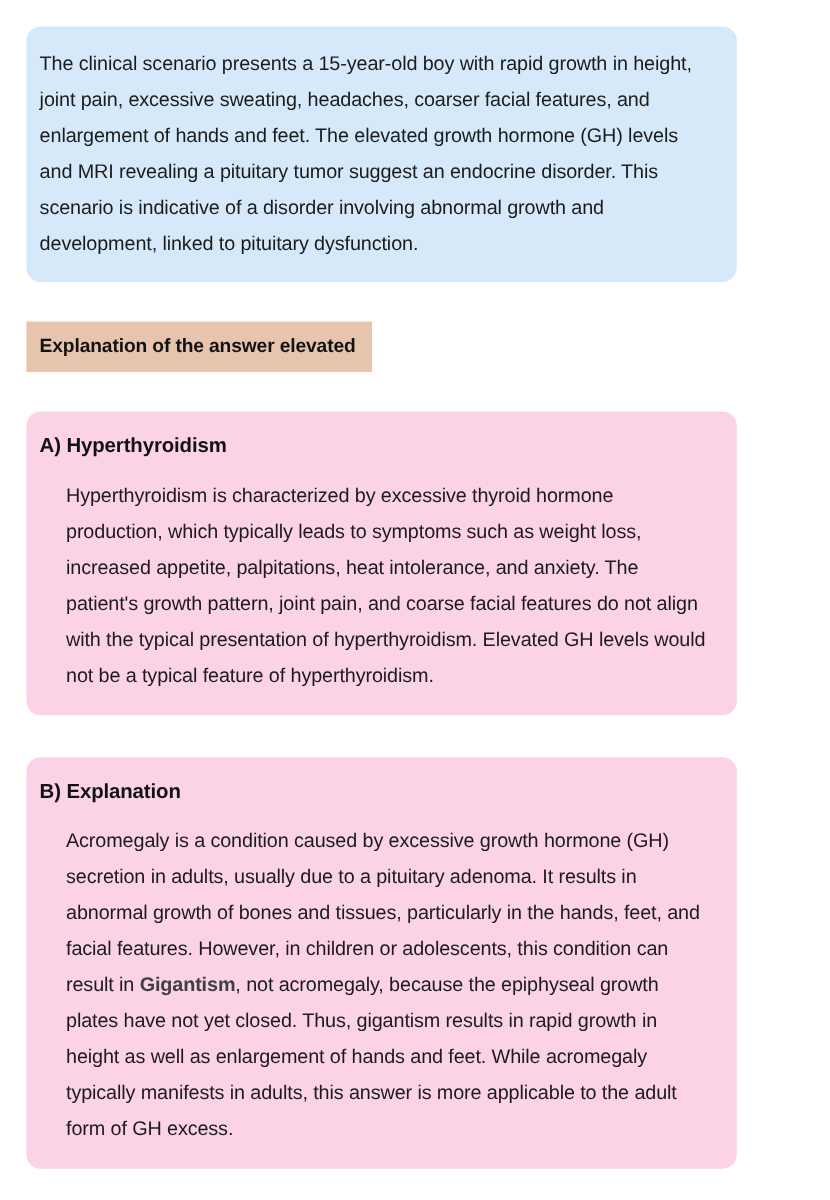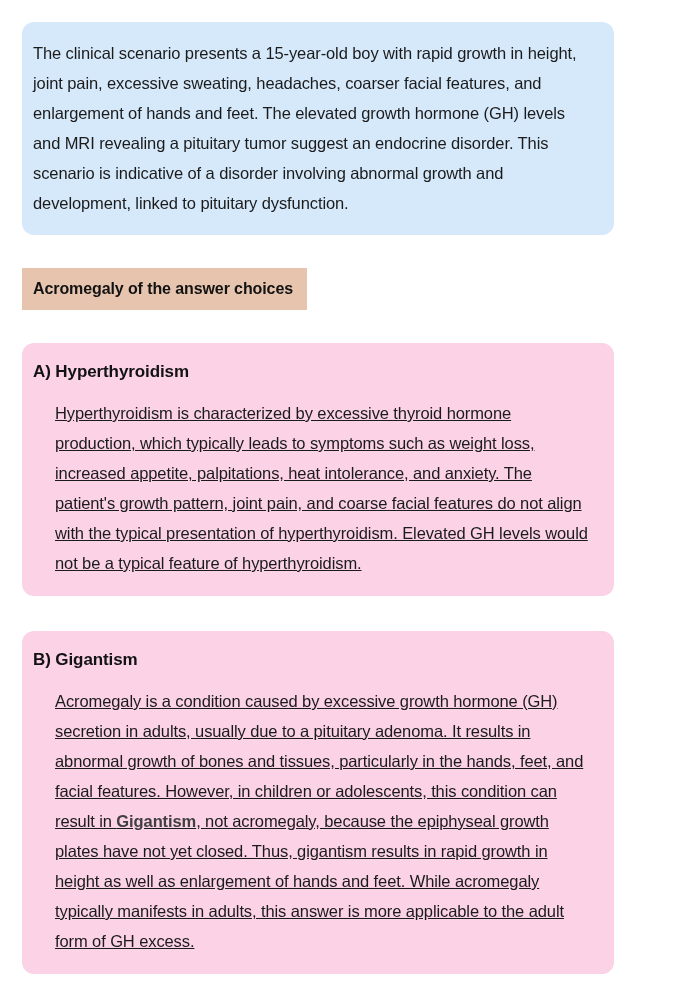--- a/index.html
+++ b/index.html
@@ -70,47 +70,46 @@
     margin: 0 0 14px 0;
     letter-spacing: -0.1px;
   }
   .choice-body {
     font-size: 16.5px;
     line-height: 30px;
     color: #1b1b1b;
     margin: 0;
     padding-left: 22px;
     letter-spacing: -0.1px;
-    text-decoration: underline;
   }
   .choice-body b {
     font-weight: bold;
     color: #404040;
   }
 </style>
 </head>
 <body>
 
 <div class="page">
 
   <div class="scenario-card">
     <p class="scenario-text">The clinical scenario presents a 15-year-old boy with rapid growth in height, joint pain, excessive sweating, headaches, coarser facial features, and enlargement of hands and feet. The elevated growth hormone (GH) levels and MRI revealing a pituitary tumor suggest an endocrine disorder. This scenario is indicative of a disorder involving abnormal growth and development, linked to pituitary dysfunction.</p>
   </div>
 
   <div class="explanation-header">
-    <span class="explanation-header-text">Acromegaly of the answer choices</span>
+    <span class="explanation-header-text">Explanation of the answer elevated</span>
   </div>
 
   <div class="choice-card">
     <div class="choice-heading">A) Hyperthyroidism</div>
     <p class="choice-body">
       <span>Hyperthyroidism is characterized by excessive thyroid hormone production, which typically leads to symptoms such as weight loss, increased appetite, palpitations, heat intolerance, and anxiety. The patient's growth pattern, joint pain, and coarse facial features do not align with the typical presentation of hyperthyroidism. Elevated GH levels would not be a typical feature of hyperthyroidism.</span><b></b><span></span>
     </p>
   </div>
 
   <div class="choice-card">
-    <div class="choice-heading">B) Gigantism</div>
+    <div class="choice-heading">B) Explanation</div>
     <p class="choice-body">
       <span>Acromegaly is a condition caused by excessive growth hormone (GH) secretion in adults, usually due to a pituitary adenoma. It results in abnormal growth of bones and tissues, particularly in the hands, feet, and facial features. However, in children or adolescents, this condition can result in </span><b>Gigantism</b><span>, not acromegaly, because the epiphyseal growth plates have not yet closed. Thus, gigantism results in rapid growth in height as well as enlargement of hands and feet. While acromegaly typically manifests in adults, this answer is more applicable to the adult form of GH excess.</span>
     </p>
   </div>
 
 </div>
 
 </body></html>

